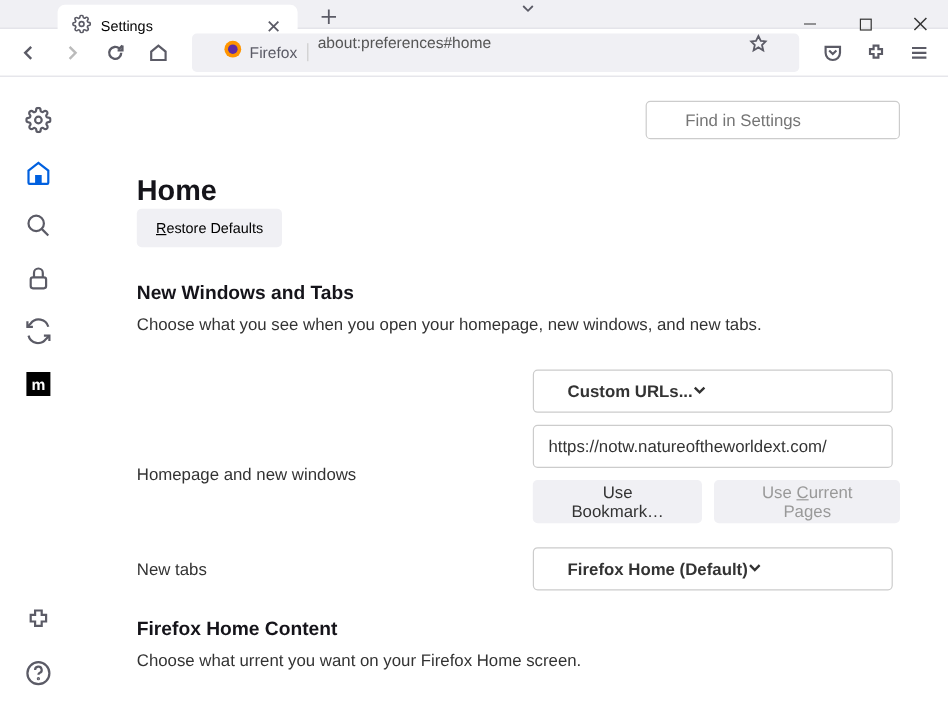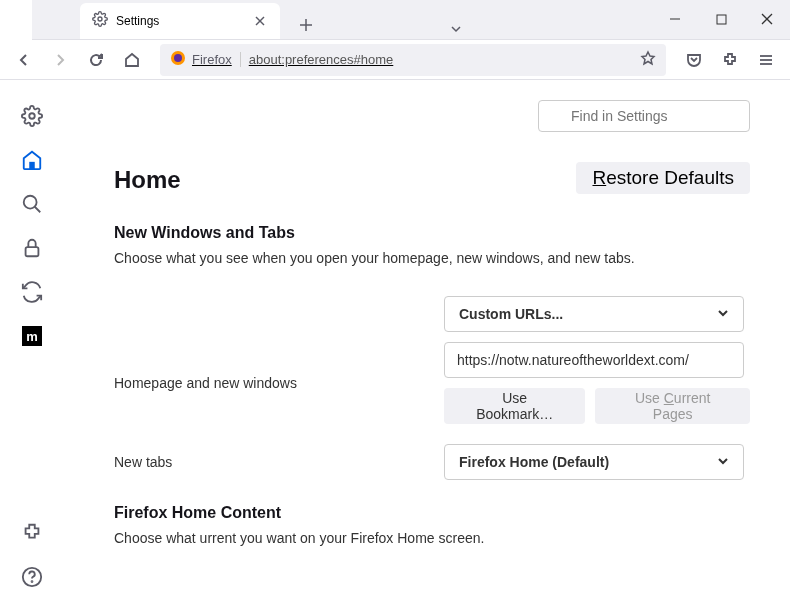--- a/index.html
+++ b/index.html
@@ -1,59 +1,59 @@
 <!DOCTYPE html>
 <html><head>
   <meta charset="utf-8">
   <style>
     * { box-sizing: border-box; margin: 0; padding: 0; font-family: -apple-system, BlinkMacSystemFont, "Segoe UI", Arial, sans-serif; }
     body { width: 790px; height: 597px; background: #fff; overflow: hidden; position: relative; }
     
-    .titlebar { height: 40px; display: flex; align-items: flex-end; background: #f0f0f4; border-bottom: 1px solid #e0e0e6; margin-left: 32px; }
+    .titlebar { height: 24px; display: flex; align-items: flex-start; background: #f0f0f4; border-bottom: 1px solid #e0e0e6; }
     .tab { display: flex; align-items: center; gap: 8px; background: #fff; height: 36px; margin-left: 48px; margin-top: 4px; padding: 0 12px; border-radius: 6px 6px 0 0; min-width: 200px; }
     .tab-title { font-size: 12px; flex: 1; }
     .tab-close { width: 16px; height: 16px; display: flex; align-items: center; justify-content: center; }
     .newtab { margin-left: 12px; width: 28px; height: 28px; display: flex; align-items: center; justify-content: center; }
     .window-controls { margin-left: auto; display: flex; gap: 0; }
     .window-controls > div { width: 46px; height: 40px; display: flex; align-items: center; justify-content: center; }
     .dropdown-caret { margin-left: auto; margin-right: 60px; }
     
     .toolbar { height: 40px; display: flex; align-items: center; padding: 0 8px; gap: 4px; border-bottom: 1px solid #e0e0e6; }
     .toolbar-btn { width: 32px; height: 32px; display: flex; align-items: center; justify-content: center; border-radius: 4px; }
-    .urlbar { flex: 1; height: 32px; display: flex; align-items: center; padding: 0 10px; background: #f0f0f4; border-radius: 4px; margin: 0 8px; gap: 8px; text-decoration: underline; }
+    .urlbar { flex: 1; height: 32px; display: flex; padding: 0 26px; background: #f0f0f4; border-radius: 4px; margin: 0 8px; gap: 8px; }
     .urlbar-identity { display: flex; align-items: center; gap: 6px; }
     .urlbar-identity-text { font-size: 13px; color: #5b5b66; padding-right: 8px; border-right: 1px solid #ccc; }
     .urlbar-input { flex: 1; font-size: 13px; color: #555; }
     .star { margin-left: auto; }
     
     .content { display: flex; height: calc(100% - 80px); }
     .sidebar { width: 64px; padding-top: 16px; display: flex; flex-direction: column; align-items: center; gap: 4px; }
     .sidebar-item { width: 40px; height: 40px; display: flex; align-items: center; justify-content: center; border-radius: 4px; }
     .sidebar-item.active svg { stroke: #0060df; }
     .sidebar-item.active .home-icon-svg { fill: none; stroke: #0060df; }
     .sidebar-spacer { flex: 1; }
     
     .main { flex: 1; padding: 20px 40px 20px 50px; position: relative; overflow: hidden; }
     .search-row { display: flex; justify-content: flex-end; margin-bottom: 30px; }
     .search-input { width: 212px; height: 32px; border: 1px solid #ccc; border-radius: 4px; padding: 0 8px 0 32px; font-size: 14px; color: #888; position: relative; }
     .search-wrap { position: relative; }
     .search-wrap svg { position: absolute; left: 8px; top: 8px; }
     
     .page-title { font-size: 24px; font-weight: 600; color: #15141a; }
-    .title-row { display: flex; align-items: flex-end; justify-content: space-between; margin-bottom: 30px; }
-    .restore-btn { height: 32px; padding: 0 16px; background: #f0f0f4; border: none; border-radius: 4px; font-size: 19px; }
+    .title-row { display: flex; align-items: flex-start; justify-content: space-between; margin-bottom: 30px; flex-direction: column; }
+    .restore-btn { height: 32px; padding: 0 16px; background: #f0f0f4; border: none; border-radius: 4px; font-size: 12px; }
     .restore-btn u { text-decoration: underline; }
     
     .section-title { font-size: 16px; font-weight: 700; color: #15141a; margin-bottom: 8px; }
     .section-desc { font-size: 14px; color: #333; margin-bottom: 30px; }
     
     .field-row { display: flex; align-items: center; margin-bottom: 10px; }
     .field-label { font-size: 14px; color: #333; width: 330px; }
     .field-controls { flex: 1; }
-    .dropdown { width: 300px; height: 36px; border: 1px solid #ccc; border-radius: 4px; display: flex; align-items: center; padding: 0 14px; font-size: 14px; font-weight: 600; color: #333; justify-content: space-between; background: #fff; }
+    .dropdown { width: 300px; height: 36px; border: 1px solid #ccc; border-radius: 4px; display: flex; align-items: center; padding: 0 28px; font-size: 14px; font-weight: 600; color: #333; background: #fff; }
     .text-input { width: 300px; height: 36px; border: 1px solid #ccc; border-radius: 4px; padding: 0 12px; font-size: 14px; color: #333; background: #fff; }
     .button-row { display: flex; gap: 10px; margin-top: 10px; }
     .btn { height: 36px; padding: 0 18px; background: #f0f0f4; border: none; border-radius: 4px; font-size: 14px; color: #333; }
     .btn.disabled { color: #999; }
     .btn u { text-decoration: underline; }
     
     .mozilla-icon { width: 20px; height: 20px; background: #000; color: #fff; display: flex; align-items: center; justify-content: center; font-size: 13px; font-weight: bold; }
   </style>
 </head>
 <body>

